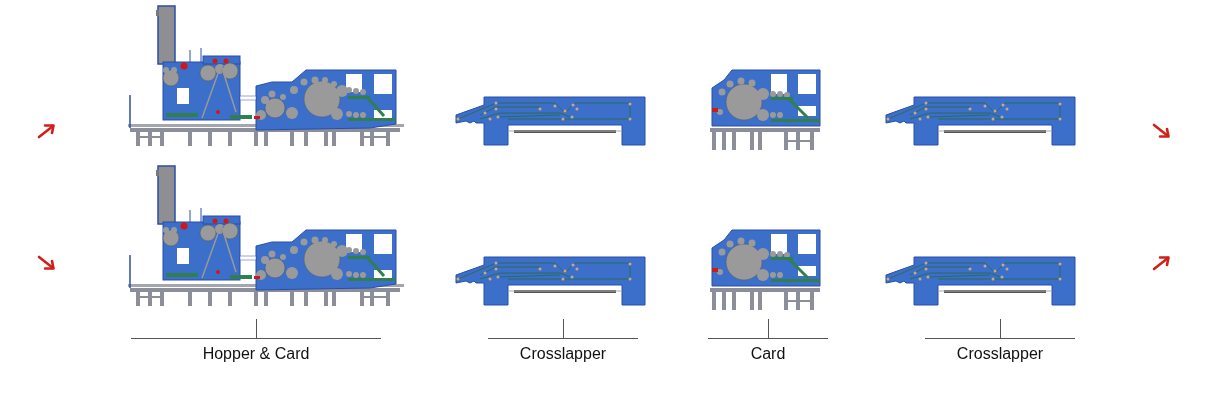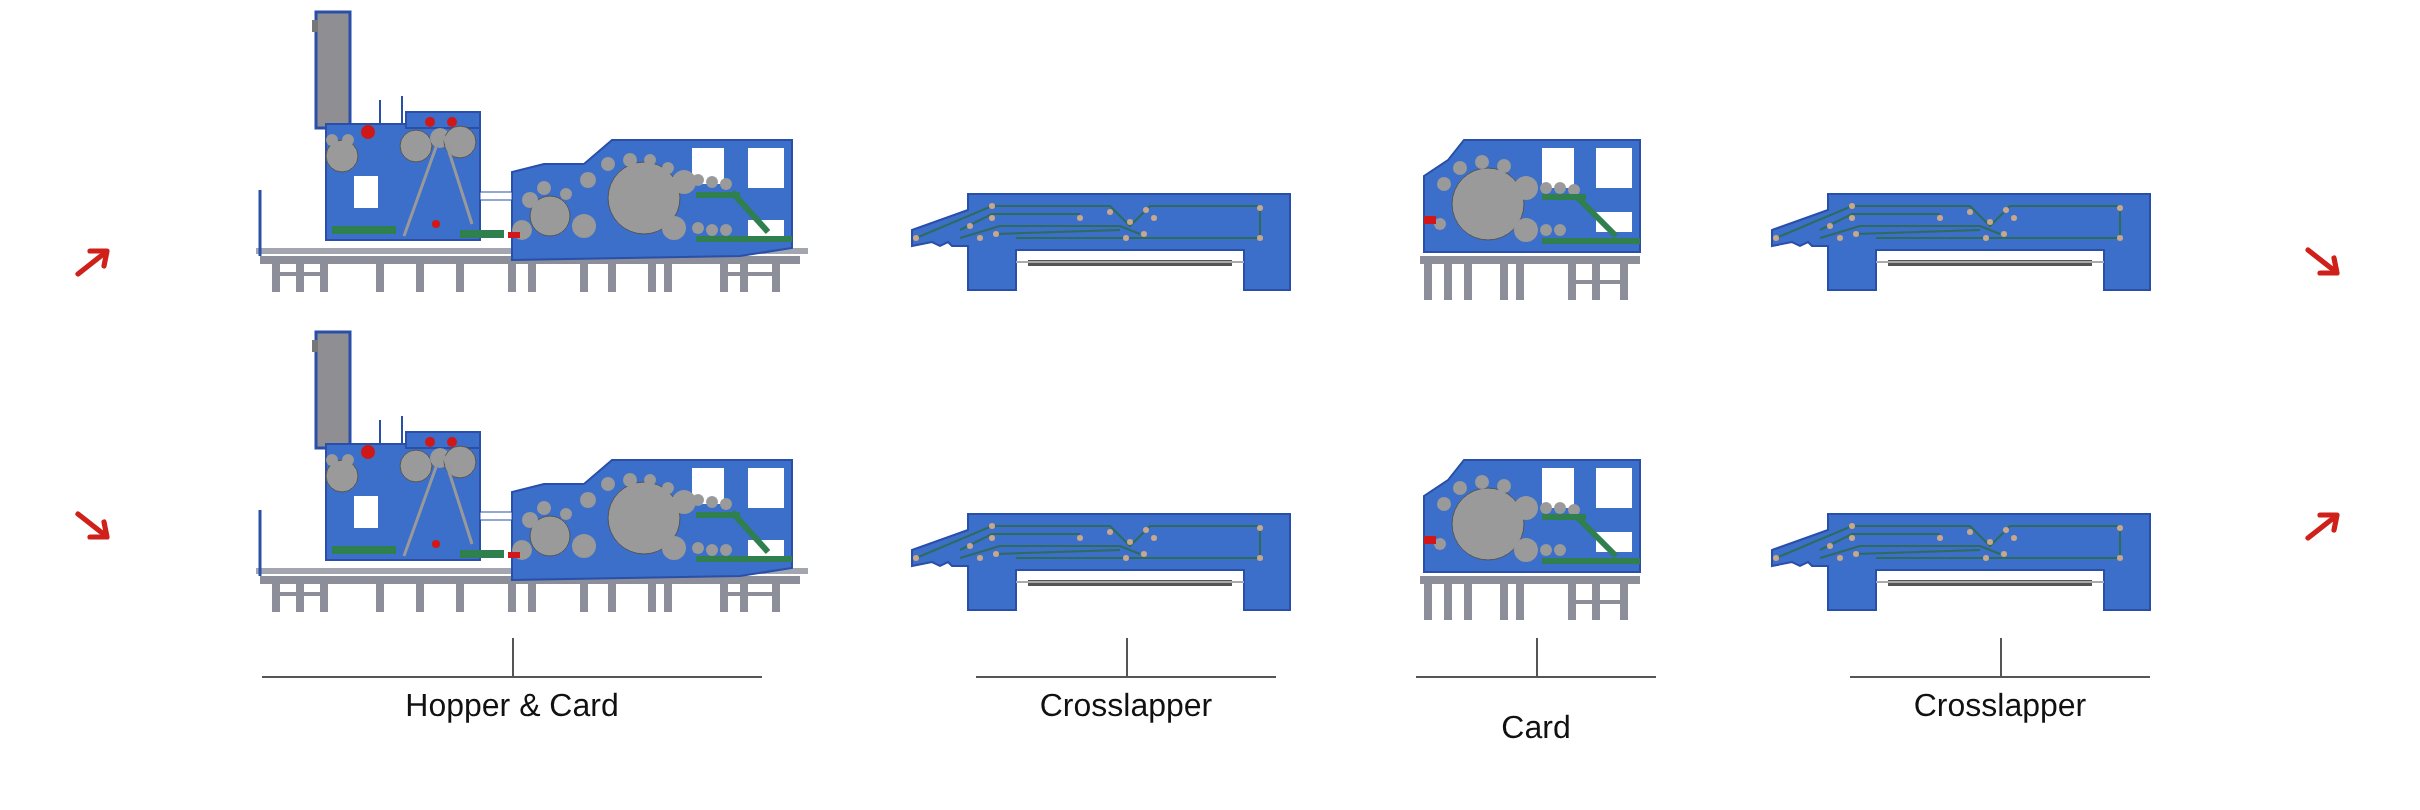--- a/index.html
+++ b/index.html
@@ -218,20 +218,20 @@
 
 <div>
   <div class="bracket-v" style="left:563px;top:319px;height:19px;"></div>
   <div class="bracket-h" style="left:488px;top:338px;width:150px;"></div>
   <div class="label" style="left:488px;top:345px;width:150px;">Crosslapper</div>
 </div>
 
 <div>
   <div class="bracket-v" style="left:768px;top:319px;height:19px;"></div>
   <div class="bracket-h" style="left:708px;top:338px;width:120px;"></div>
-  <div class="label" style="left:708px;top:356px;width:120px;">Card</div>
+  <div class="label" style="left:708px;top:345px;width:120px;">Card</div>
 </div>
 
 <div>
   <div class="bracket-v" style="left:1000px;top:319px;height:19px;"></div>
   <div class="bracket-h" style="left:925px;top:338px;width:150px;"></div>
   <div class="label" style="left:925px;top:345px;width:150px;">Crosslapper</div>
 </div>
 
 </body></html>

